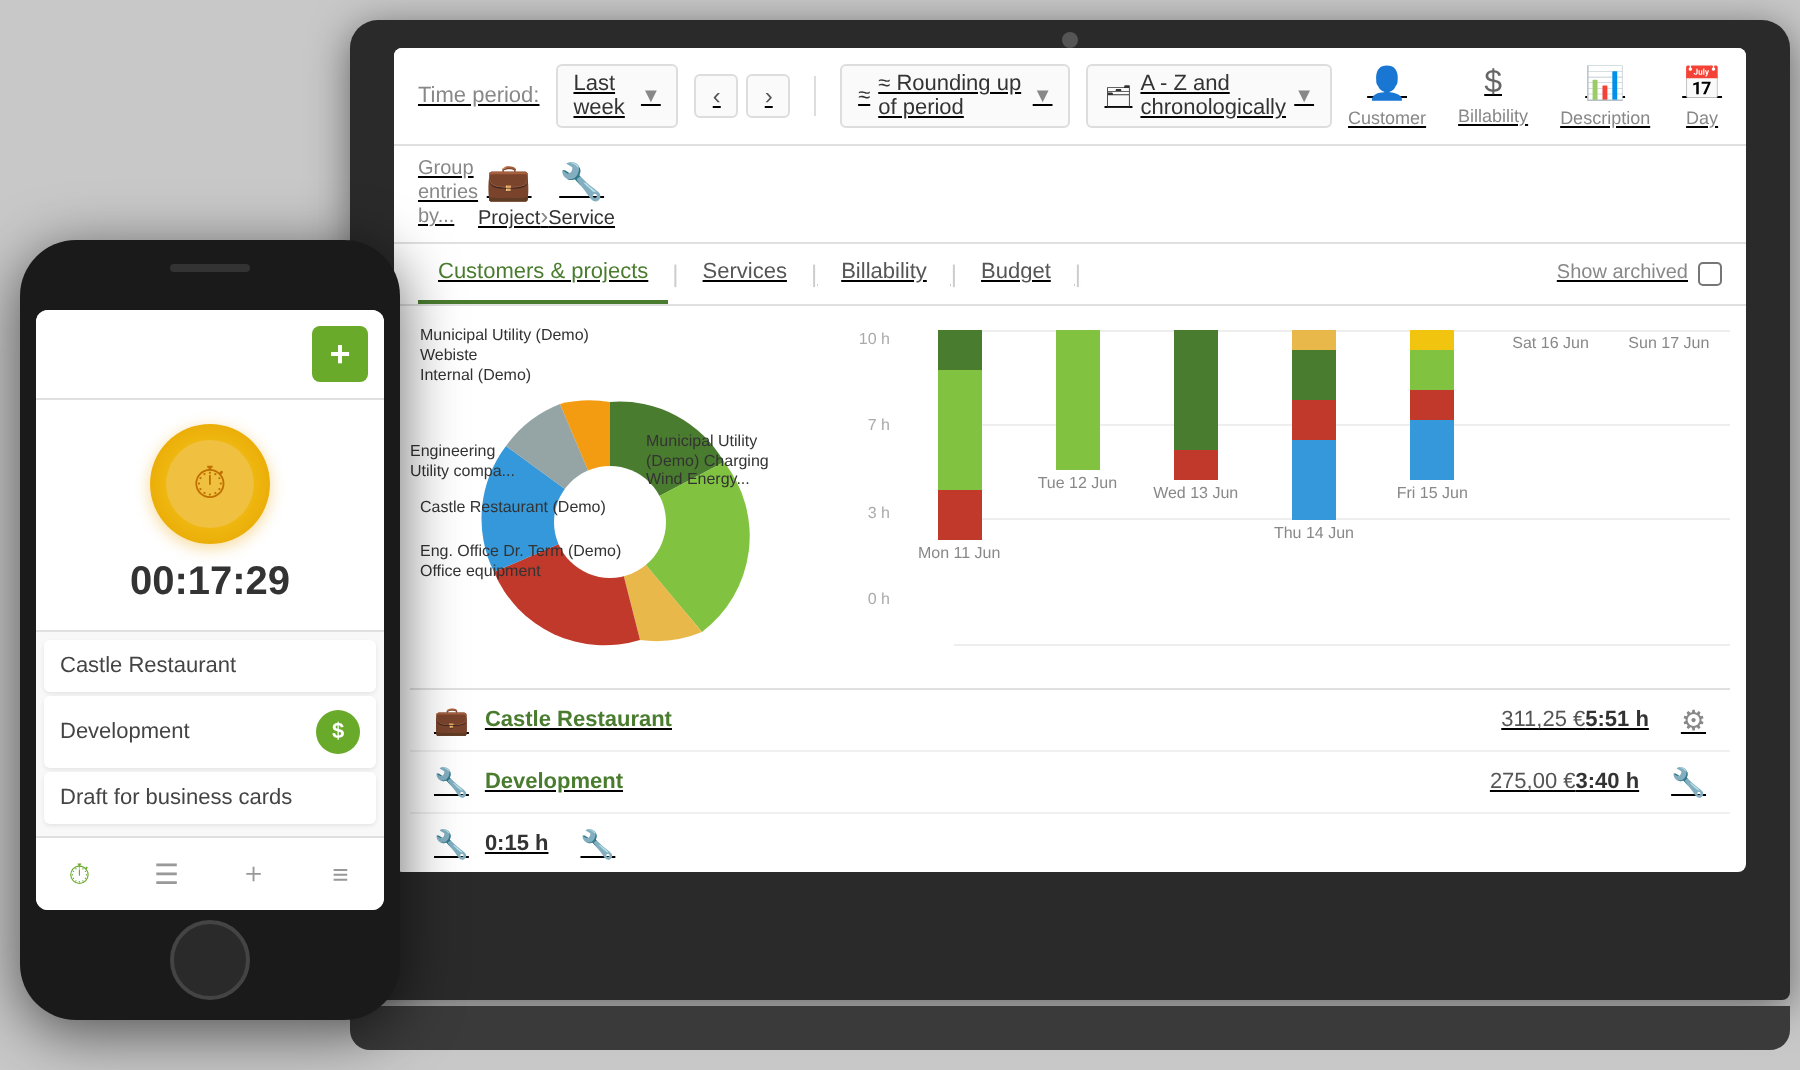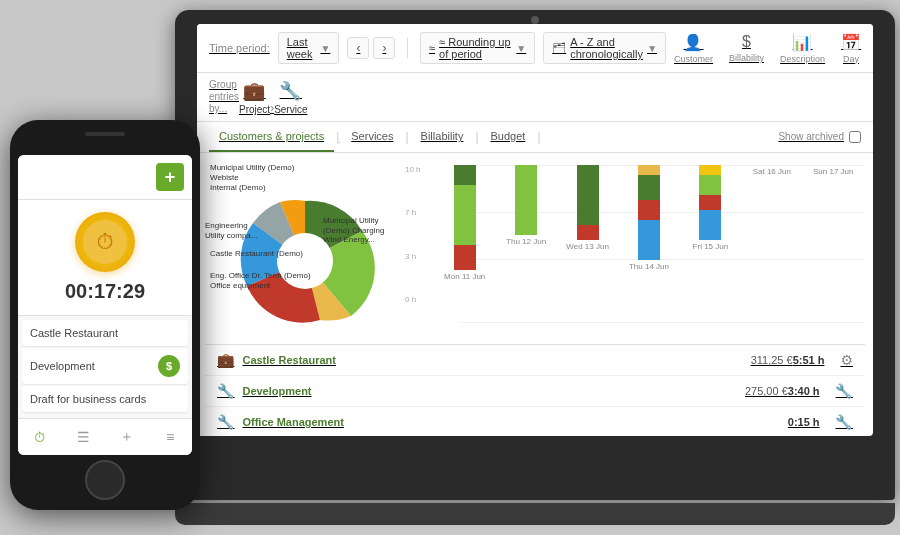--- a/index.html
+++ b/index.html
@@ -191,21 +191,21 @@
     .chart-section {
       flex: 1;
       padding: 8px;
       display: flex;
       flex-direction: column;
       overflow: hidden;
     }
     .chart-row {
       display: flex;
       flex: 1;
-      gap: 0;
+      gap: 16px;
     }
 
     
     .pie-container {
       width: 200px;
       flex-shrink: 0;
       position: relative;
     }
     .pie-labels {
       position: absolute;
@@ -549,21 +549,21 @@
 
                   <path d="M80,80 L28,42 A60,60 0 0,1 55,21 Z" fill="#95a5a6"></path>
 
                   <path d="M80,80 L55,21 A60,60 0 0,1 80,20 Z" fill="#f39c12"></path>
                   <circle cx="80" cy="80" r="28" fill="white"></circle>
                 </svg>
               </div>
 
               <div class="bar-chart-container">
                 <div style="position:relative; flex:1; display:flex; flex-direction:column;">
-                  <div class="y-labels" style="left:0;top:0;height:calc(100% - 18px); display:flex; flex-direction:column; justify-content:space-between; font-size:8px; color:#aaa; padding-right:4px; width:28px; position:absolute;">
+                  <div class="y-labels" style="left:0;top:0;height:calc(100% - 18px); display:flex; flex-direction:column; justify-content:space-between; font-size:8px; color:#aaa; padding-right:4px; width:28px; position:absolute;align-items:flex-end;">
                     <span>10 h</span>
                     <span>7 h</span>
                     <span>3 h</span>
                     <span>0 h</span>
                   </div>
                   <div style="position:absolute; left:28px; right:0; top:0; height:calc(100% - 18px);">
                     <div class="h-line" style="top:0%"></div>
                     <div class="h-line" style="top:30%"></div>
                     <div class="h-line" style="top:60%"></div>
                     <div class="h-line" style="top:100%; bottom:0"></div>
@@ -576,21 +576,21 @@
                         <div class="bar-segment" style="height:60px;background:#81c341;"></div>
                         <div class="bar-segment" style="height:25px;background:#c0392b;"></div>
                       </div>
                       <div class="bar-label">Mon 11 Jun</div>
                     </div>
 
                     <div class="bar-group">
                       <div class="bar-stack" style="height:70px;">
                         <div class="bar-segment" style="height:70px;background:#81c341;"></div>
                       </div>
-                      <div class="bar-label">Thu 12 Jun</div>
+                      <div class="bar-label">Tue 12 Jun</div>
                     </div>
 
                     <div class="bar-group">
                       <div class="bar-stack" style="height:75px;">
                         <div class="bar-segment" style="height:60px;background:#4a7c2f;"></div>
                         <div class="bar-segment" style="height:15px;background:#c0392b;"></div>
                       </div>
                       <div class="bar-label">Wed 13 Jun</div>
                     </div>
 
@@ -639,21 +639,20 @@
               </div>
               <div class="list-item-row">
                 <span class="list-icon">🔧</span>
                 <span class="list-name">Development</span>
                 <span class="list-amount">275,00 €</span>
                 <span class="list-time">3:40 h</span>
                 <span class="list-gear">🔧</span>
               </div>
               <div class="list-item-row">
                 <span class="list-icon">🔧</span>
-                <span class="list-name">Office Management</span>
                 <span class="list-amount"></span>
                 <span class="list-time">0:15 h</span>
                 <span class="list-gear">🔧</span>
               </div>
             </div>
 
           </div>
         </div>
 
       </div>

